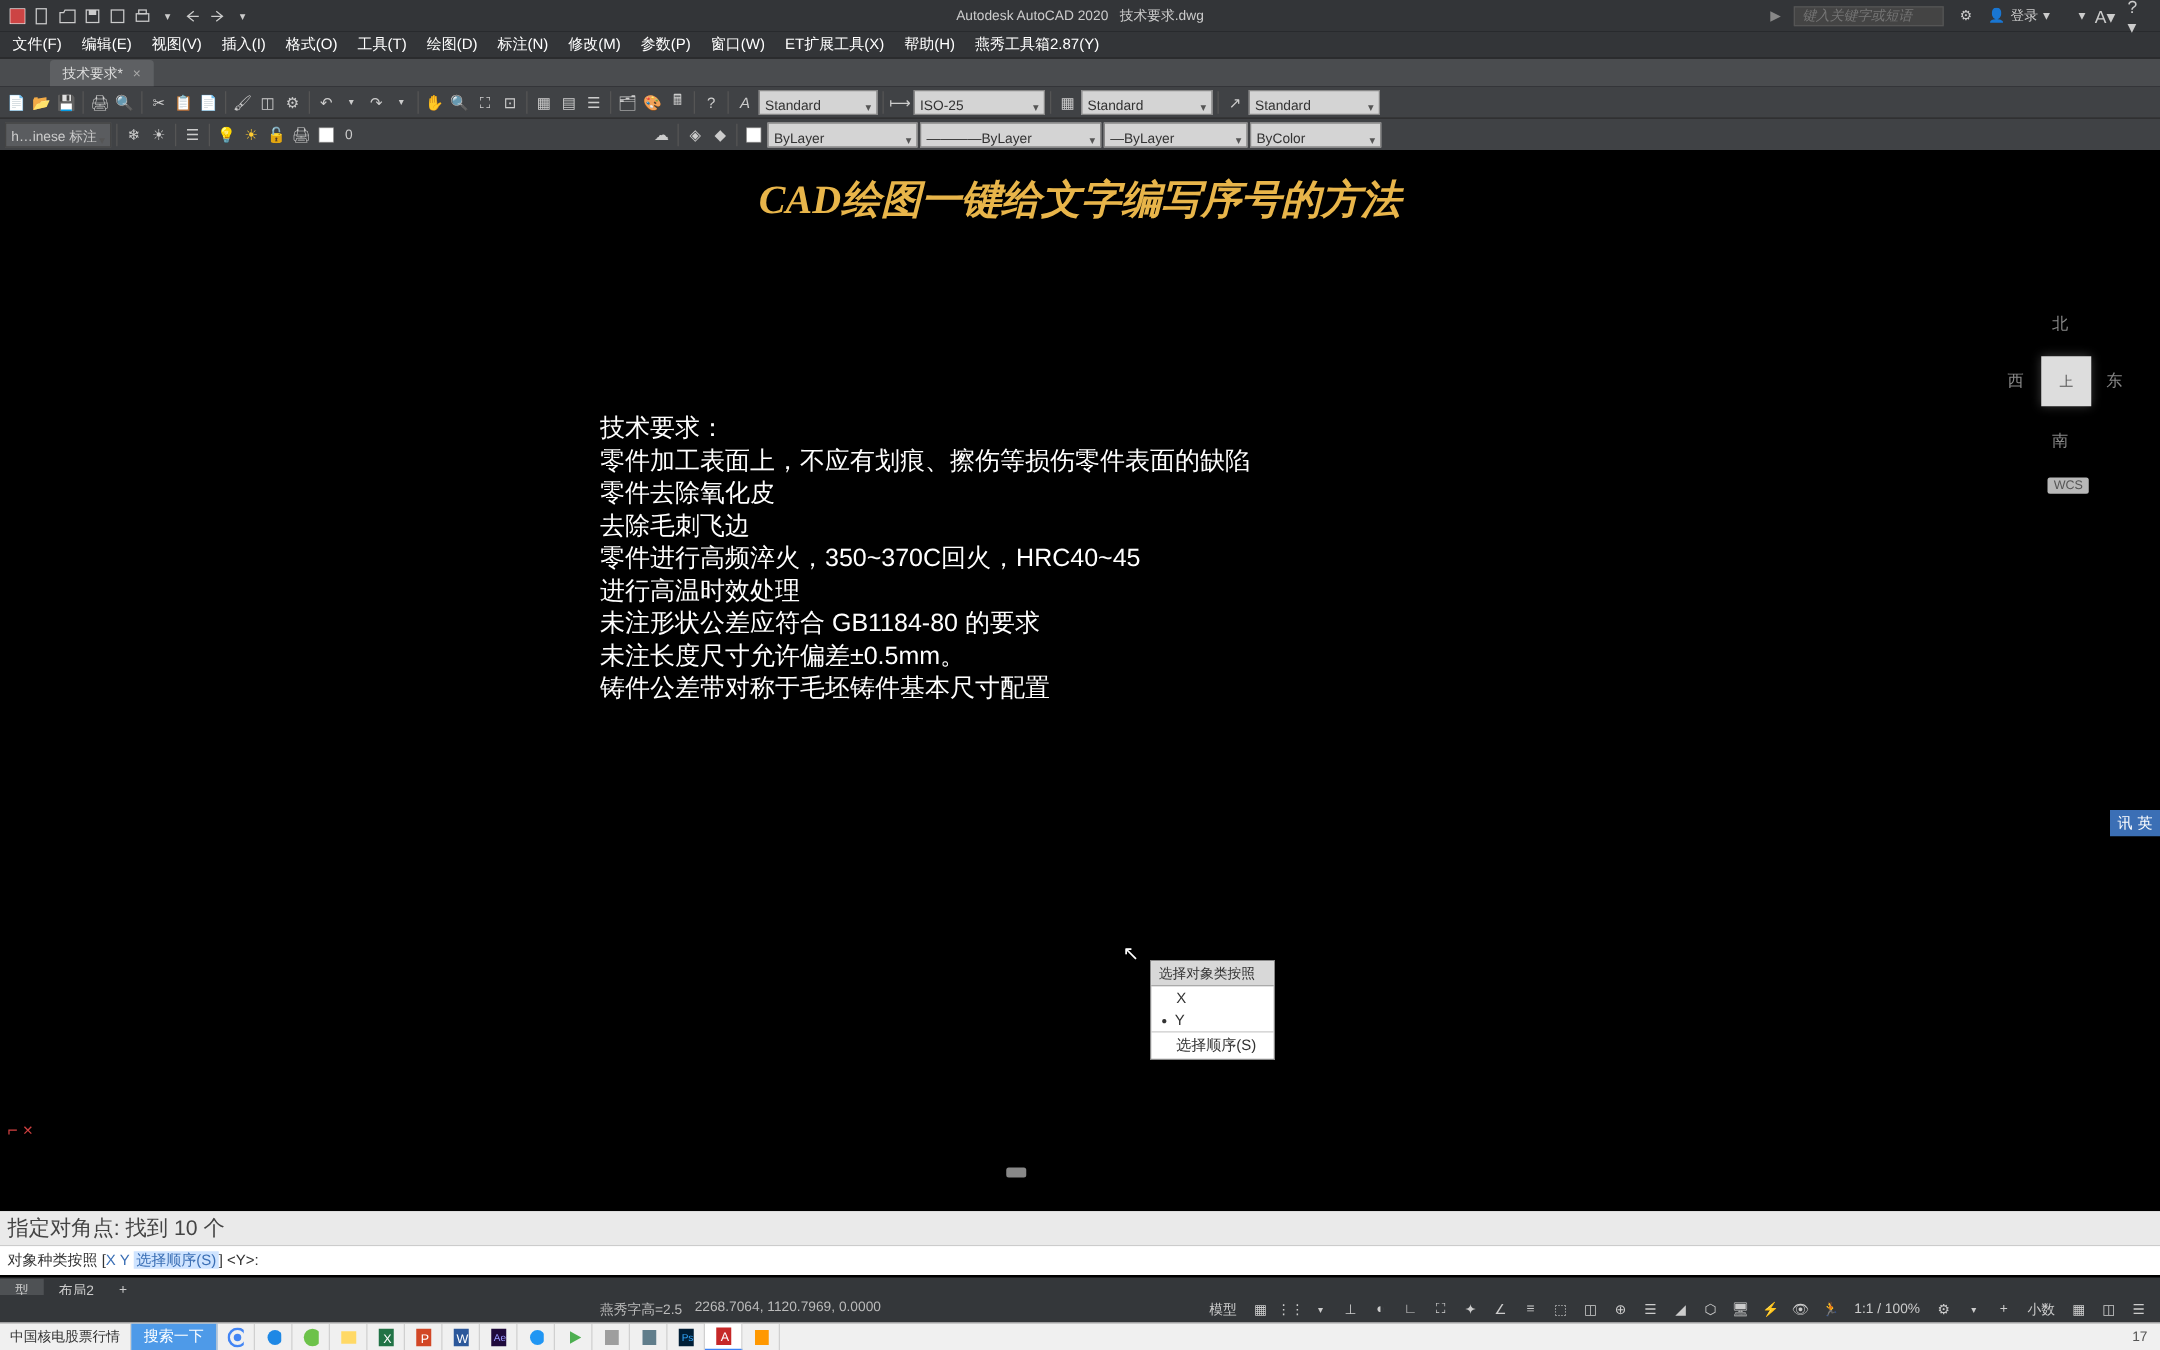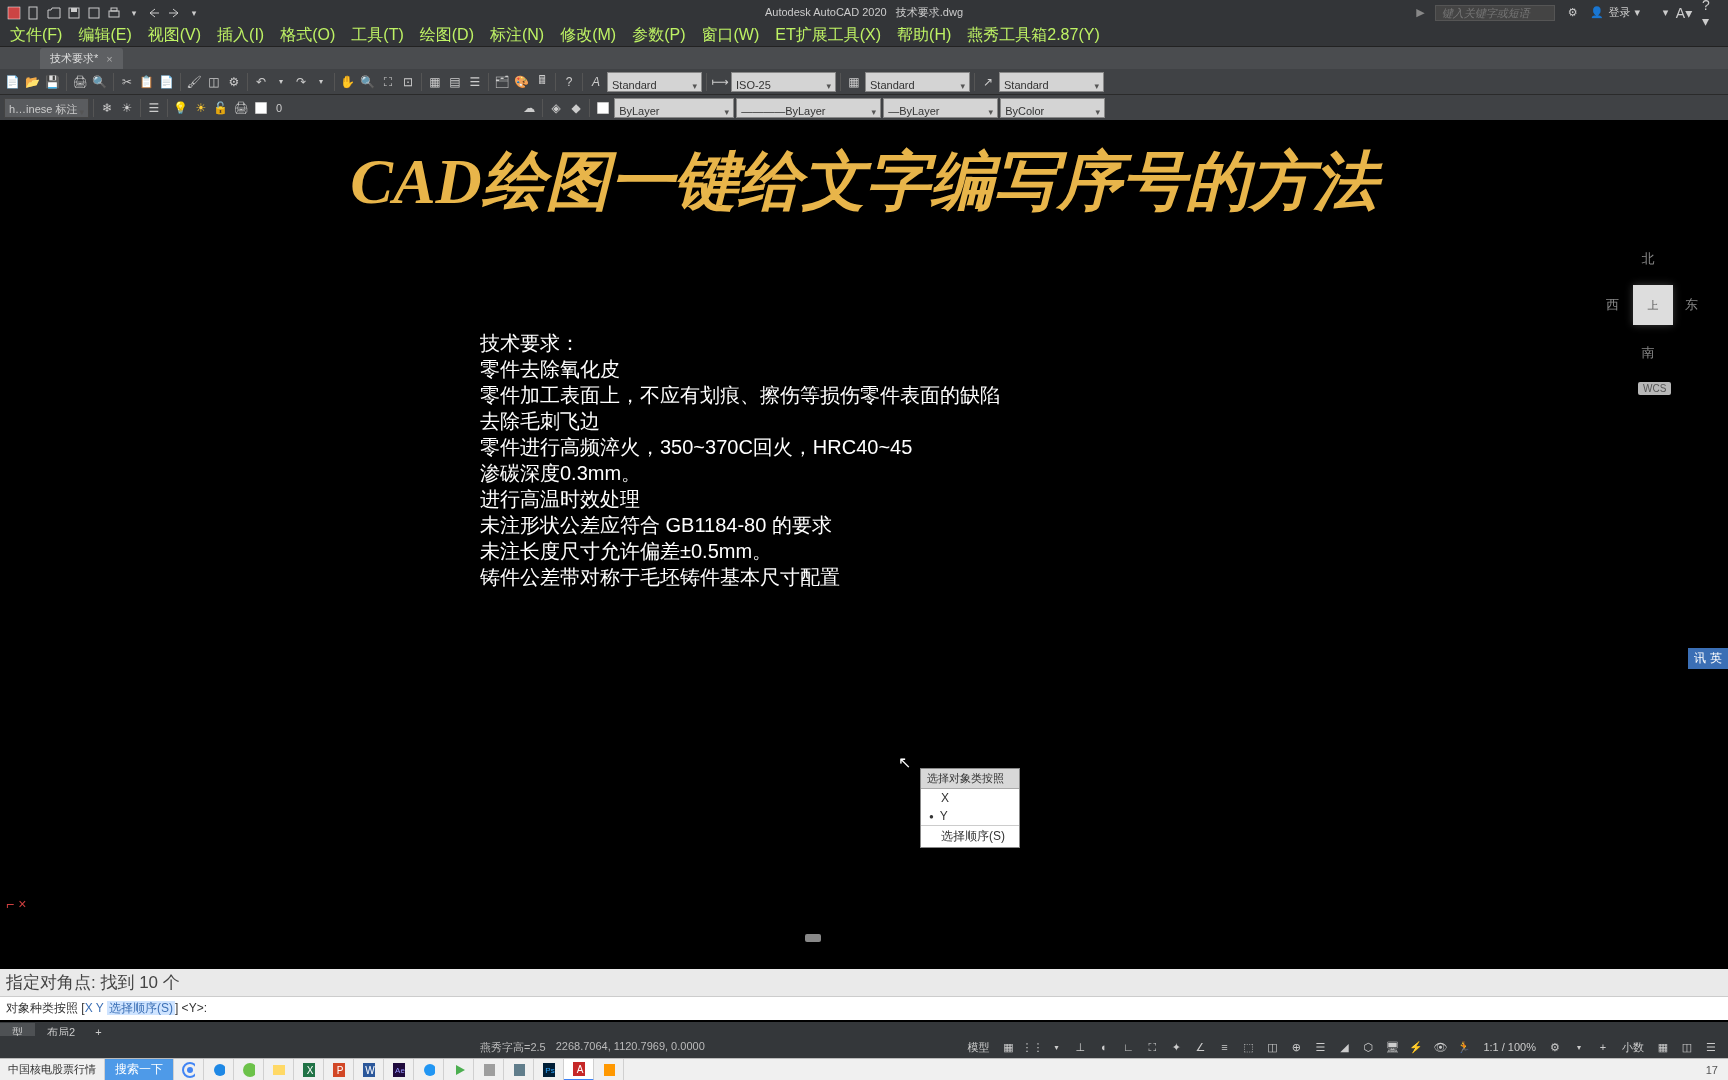--- a/index.html
+++ b/index.html
@@ -9,38 +9,38 @@
 .titlebar { height: 25px; background: #333538; display: flex; align-items: center; color: #ccc; font-size: 11px; position: relative; }
 .qat { display: flex; gap: 4px; padding: 0 6px; align-items: center; }
 .qat-icon { width: 16px; height: 16px; display: inline-flex; align-items: center; justify-content: center; cursor: pointer; }
 .app-title { position: absolute; left: 50%; transform: translateX(-50%); color: #ccc; }
 .title-right { position: absolute; right: 10px; display: flex; align-items: center; gap: 10px; }
 .search-box { background: #444; border: 1px solid #555; color: #888; font-size: 11px; padding: 1px 6px; width: 120px; font-style: italic; }
 .login-btn { color: #ccc; display: flex; align-items: center; gap: 4px; }
 
 
 .menubar { height: 22px; background: #333538; display: flex; align-items: center; padding: 0 2px; border-bottom: 1px solid #222; }
-.menu-item { color: #bef264; font-size: 16px; padding: 2px 8px; cursor: pointer; }
+.menu-item { color: #ffffff; font-size: 12px; padding: 2px 8px; cursor: pointer; }
 
 
 .tabbar { height: 22px; background: #4a4c4f; display: flex; align-items: flex-end; padding-left: 40px; }
 .file-tab { background: #5e6063; color: #ddd; font-size: 11px; padding: 3px 10px; border-radius: 3px 3px 0 0; display: flex; align-items: center; gap: 8px; }
 .tab-close { color: #aaa; font-size: 11px; }
 
 
 .toolbar-row { height: 26px; background: #404245; display: flex; align-items: center; padding: 0 4px; gap: 2px; border-bottom: 1px solid #2a2a2a; }
 .tb-icon { width: 18px; height: 18px; display: inline-flex; align-items: center; justify-content: center; cursor: pointer; font-size: 12px; color: #ccc; }
 .tb-sep { width: 1px; height: 18px; background: #555; margin: 0 2px; }
 .tb-dropdown { background: #d4d4d4; border: 1px solid #888; height: 20px; font-size: 11px; padding: 0 4px; display: flex; align-items: flex-end; min-width: 80px; color: #333; position: relative; }
 .tb-dropdown::after { content: "▾"; position: absolute; right: 4px; color: #555; font-size: 9px; }
 .tb-dropdown-dark { background: #5a5c5f; color: #ccc; border-color: #444; }
 
 
 .canvas { position: absolute; top: 120px; left: 0; right: 0; bottom: 100px; background: #000; }
-.big-title { color: #e8b54a; font-size: 64px; font-family: "STKaiti", "KaiTi", serif; font-weight: bold; text-align: center; padding-top: 18px; font-style: italic; }
+.big-title { color: #e8b54a; font-size: 32px; font-family: "STKaiti", "KaiTi", serif; font-weight: bold; text-align: center; padding-top: 18px; font-style: italic; }
 .tech-text { position: absolute; left: 480px; top: 210px; color: #fff; font-size: 20px; font-family: "SimSun", serif; line-height: 1.3; }
 .tech-line { white-space: nowrap; }
 
 
 .context-menu { position: absolute; left: 920px; top: 768px; background: #fff; border: 1px solid #888; font-size: 12px; color: #333; width: 100px; box-shadow: 2px 2px 4px rgba(0,0,0,0.3); }
 .ctx-title { background: #d8d8d8; border-bottom: 1px solid #aaa; padding: 2px 6px; font-size: 11px; }
 .ctx-item { padding: 2px 8px; display: flex; align-items: center; gap: 6px; }
 .ctx-item.sel::before { content: "●"; font-size: 8px; }
 .ctx-item:not(.sel) { padding-left: 20px; }
 .ctx-sep { border-top: 1px solid #ccc; }
@@ -275,25 +275,24 @@
   <div class="tb-dropdown" style="width:115px;text-align:center;">— <span>ByLayer</span></div>
   <div class="tb-dropdown" style="width:105px;">
       <span>ByColor</span>
     </div>
 </div>
 
 <div class="canvas">
   <div class="big-title">CAD绘图一键给文字编写序号的方法</div>
   <div class="tech-text">
     <div class="tech-line">技术要求：</div>
+    <div class="tech-line">零件加工表面上，不应有划痕、擦伤等损伤零件表面的缺陷</div>
     <div class="tech-line">零件去除氧化皮</div>
-    <div class="tech-line">零件加工表面上，不应有划痕、擦伤等损伤零件表面的缺陷</div>
     <div class="tech-line">去除毛刺飞边</div>
     <div class="tech-line">零件进行高频淬火，350~370C回火，HRC40~45</div>
-    <div class="tech-line">渗碳深度0.3mm。</div>
     <div class="tech-line">进行高温时效处理</div>
     <div class="tech-line">未注形状公差应符合 GB1184-80 的要求</div>
     <div class="tech-line">未注长度尺寸允许偏差±0.5mm。</div>
     <div class="tech-line">铸件公差带对称于毛坯铸件基本尺寸配置</div>
   </div>
 
   <div class="viewcube">
     <div class="n">北</div>
     <div class="s">南</div>
     <div class="e">东</div>

